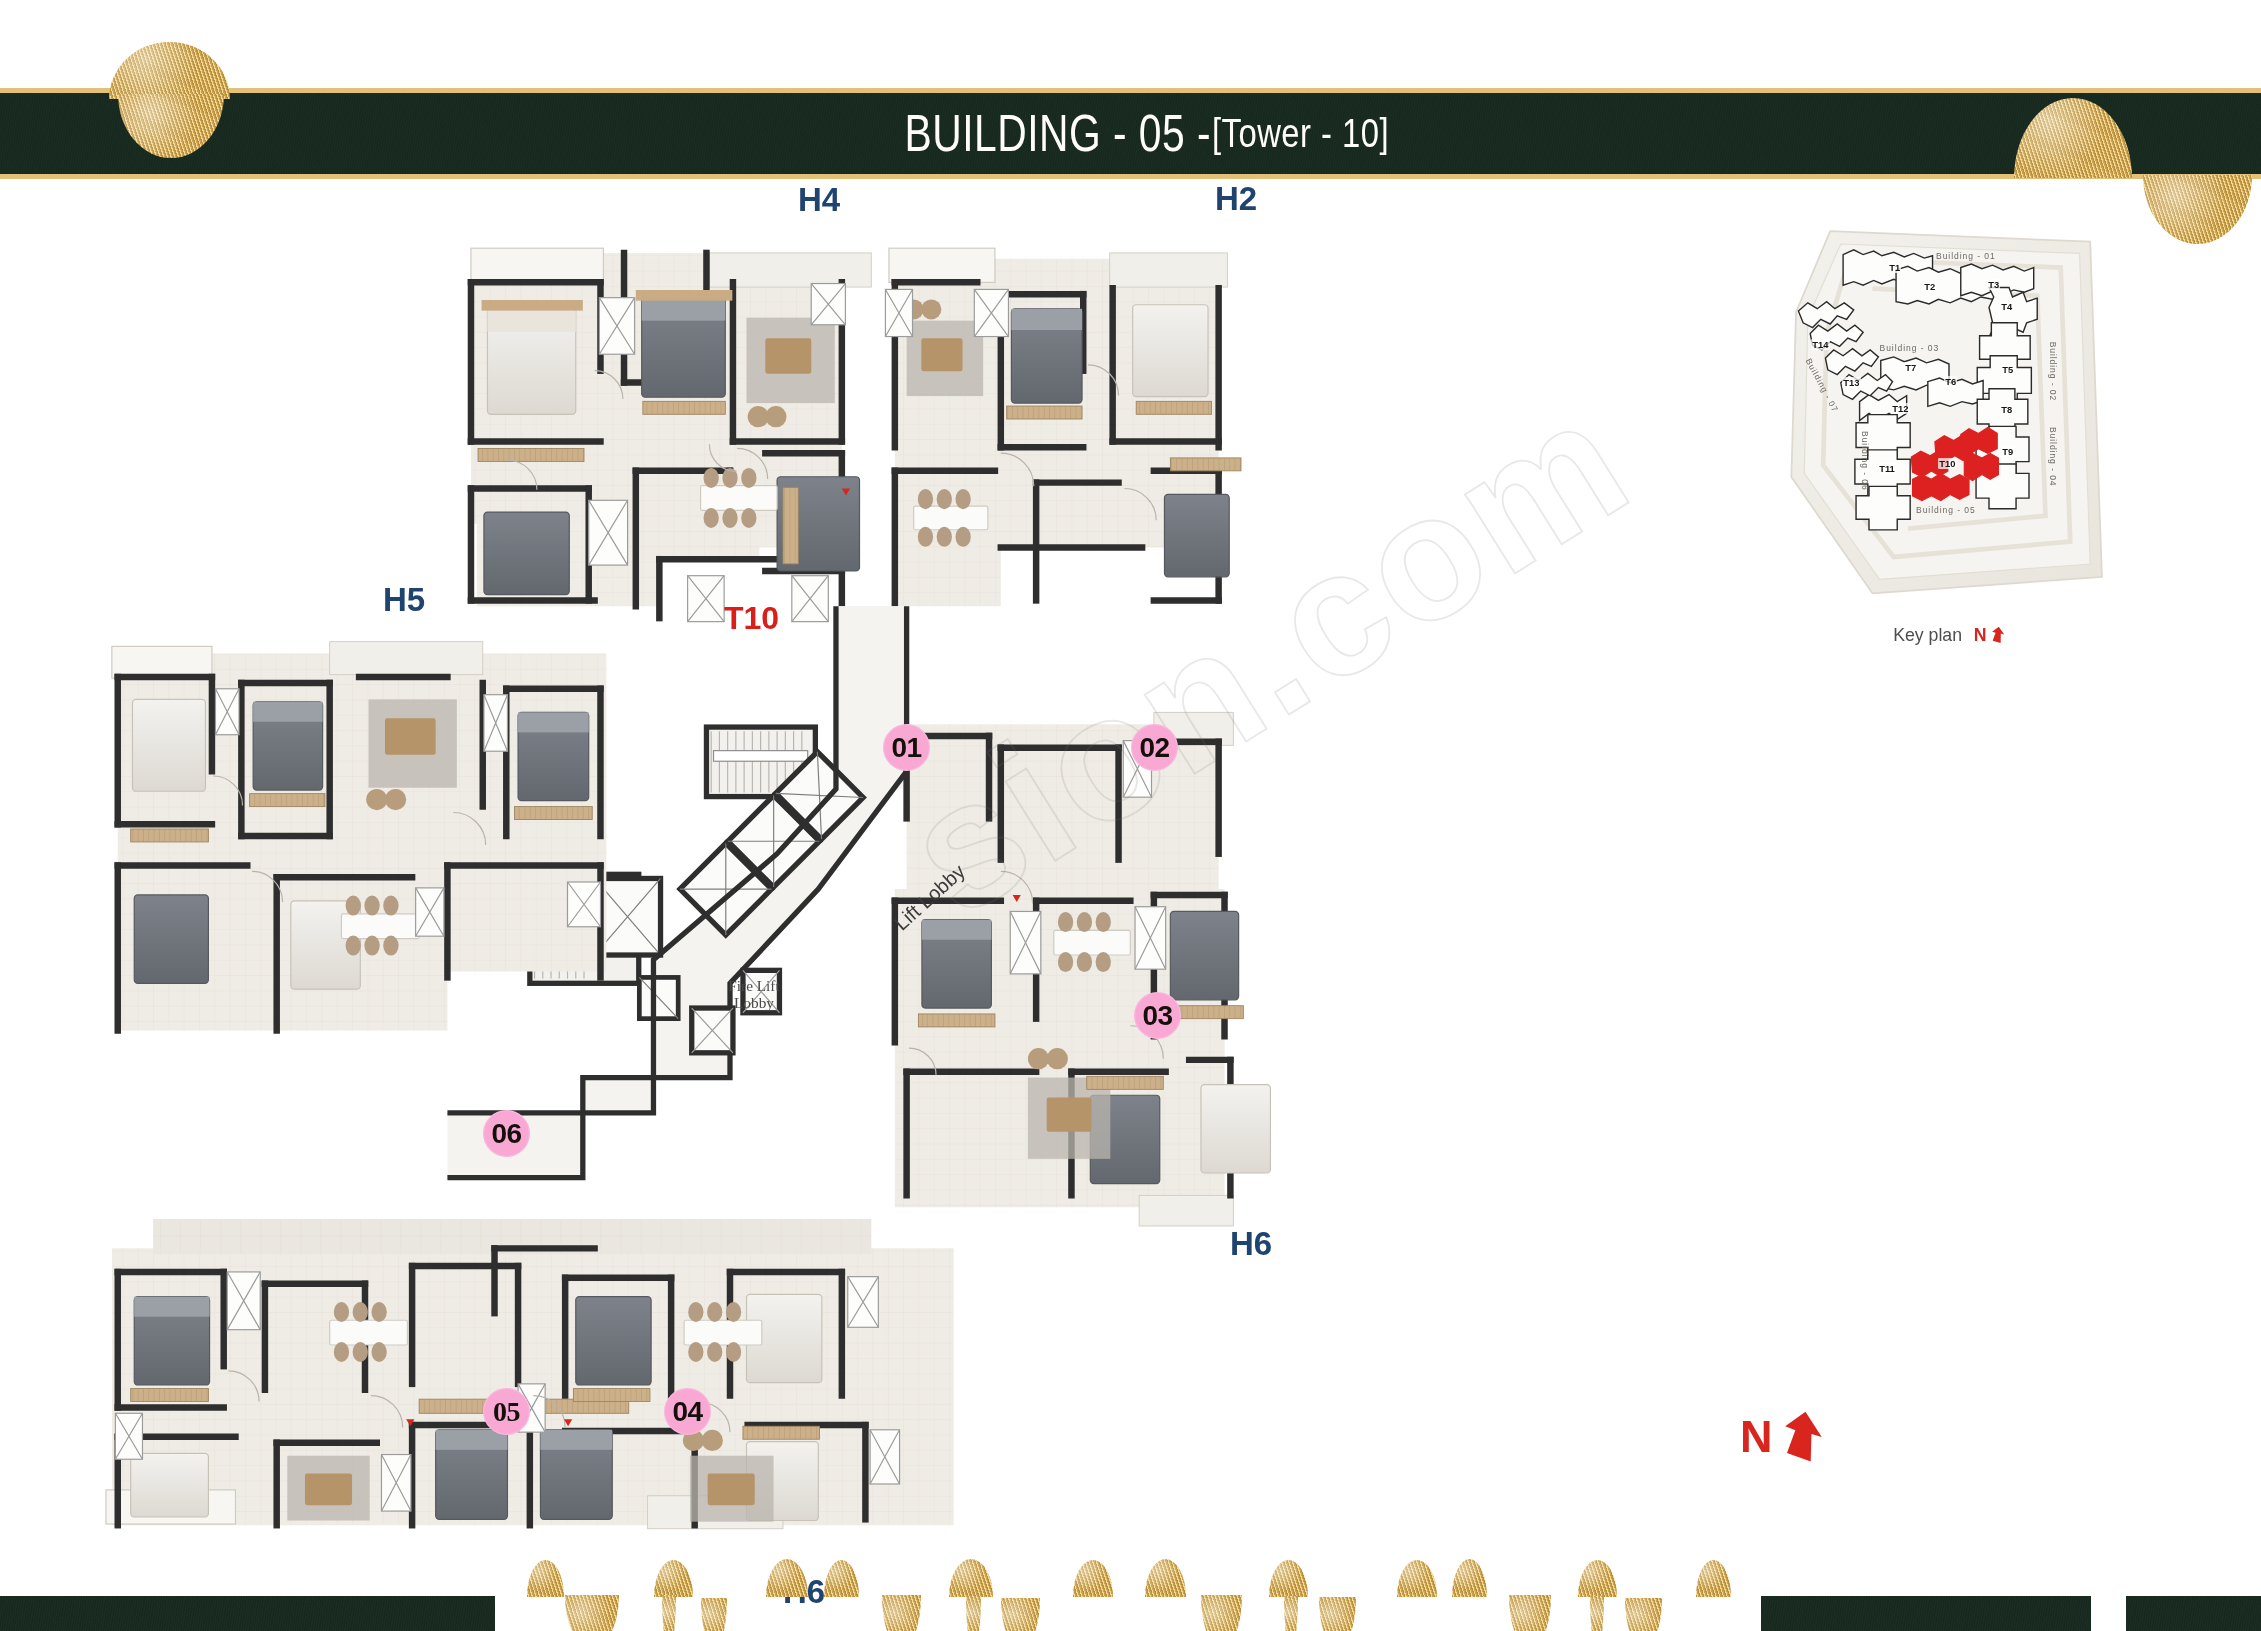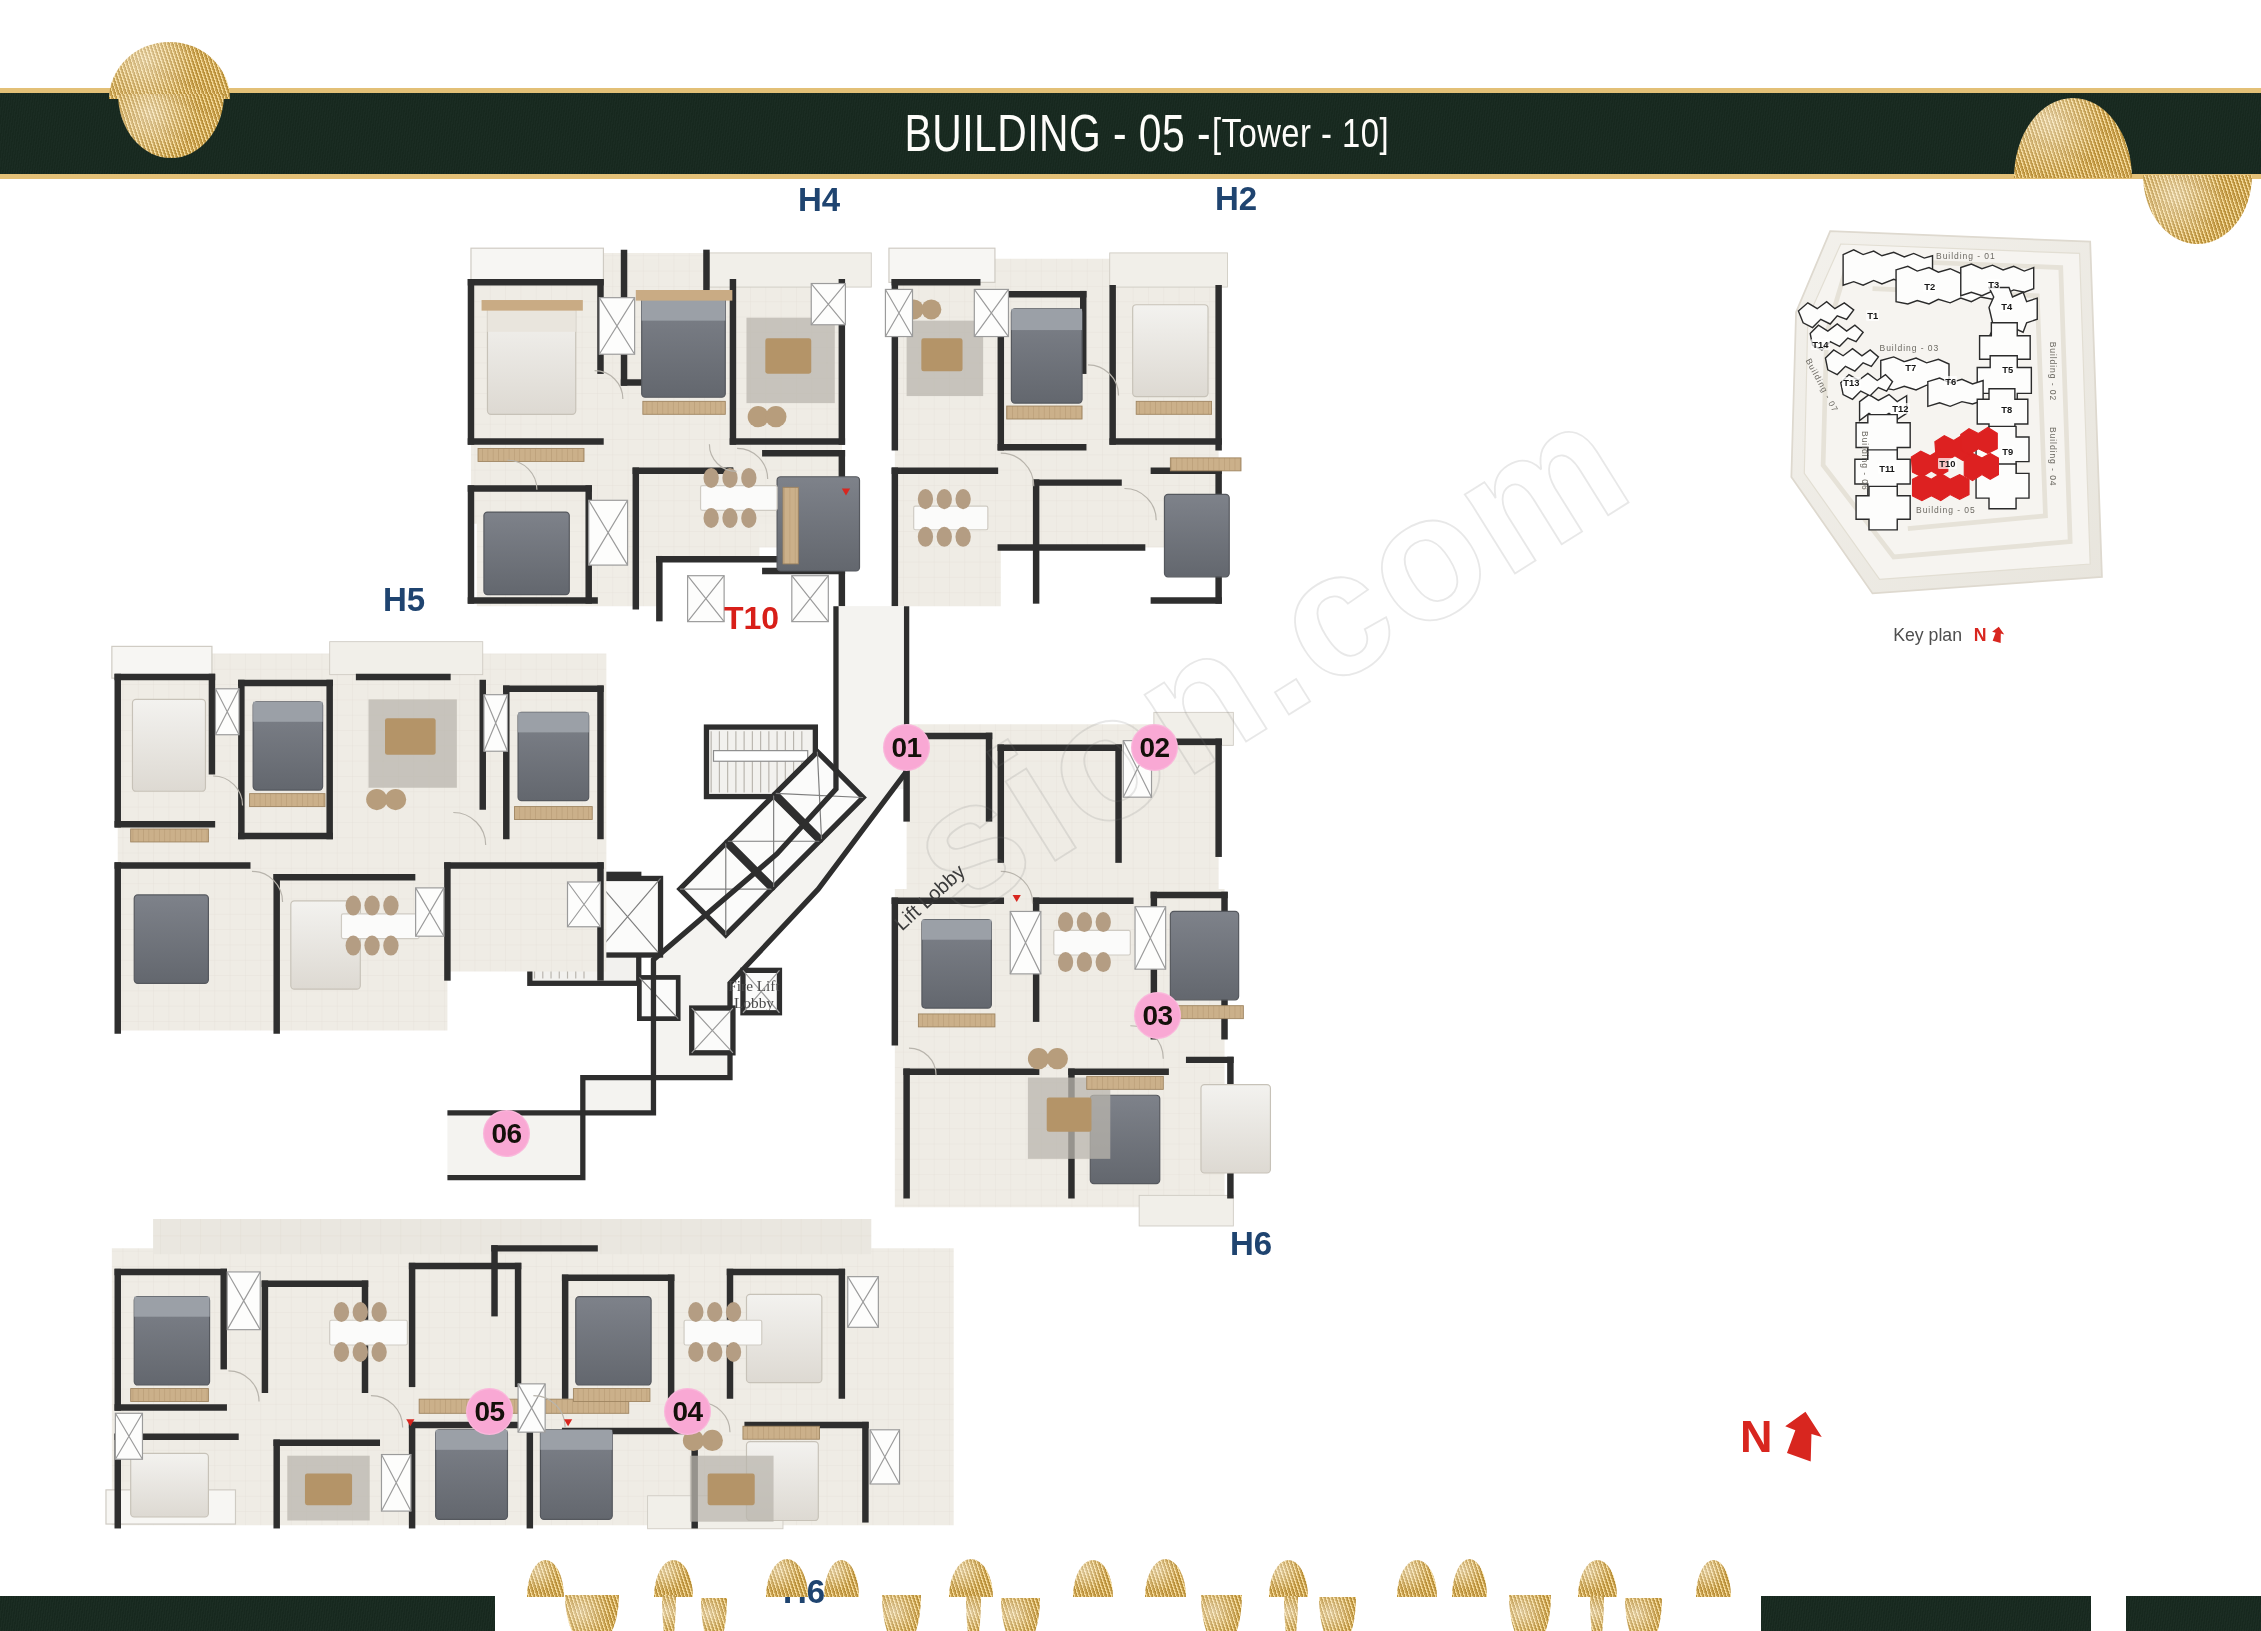--- a/index.html
+++ b/index.html
@@ -627,21 +627,21 @@
     <div class="hlabel" style="left:1215px; top:-11.8px;">H2</div>
     <div class="hlabel" style="left:383px;  top:389px;">H5</div>
     <div class="hlabel" style="left:1230px; top:1033px;">H6</div>
     <div class="hlabel" style="left:380px;  top:1379px;margin-top:32px;">H3</div>
     <div class="hlabel" style="left:783px; top:1381px;">H6</div>
 
     <div class="unit-badge" style="left:883px; top:530px;">01</div>
     <div class="unit-badge" style="left:1131px; top:530px;">02</div>
     <div class="unit-badge" style="left:1134px; top:798px;">03</div>
     <div class="unit-badge" style="left:664px; top:1194px;">04</div>
-    <div class="unit-badge" style="left:466px;  top:1194px;">05</div>
+    <div class="unit-badge" style="left:483px;  top:1194px;font-family:Liberation Serif, serif;">05</div>
     <div class="unit-badge" style="left:483px;  top:916px;">06</div>
   </div>
 
   <div class="north-main">
     <span class="nletter">N</span>
     <svg width="46" height="52" viewBox="0 0 78 88">
       <path d="M40 2 L74 40 L56 38 L62 84 L20 76 L28 36 L10 32 Z" fill="#d8261f" transform="rotate(9 39 44)"></path>
     </svg>
   </div>
 
@@ -709,21 +709,21 @@
 
       <text class="kpb" x="258" y="60" fill="#6d6a63" font-size="14.5" letter-spacing="1.6" font-family="Liberation Sans, sans-serif">Building - 01</text>
       <text x="452" y="200" fill="#6d6a63" font-size="14.5" letter-spacing="1.6" font-family="Liberation Sans, sans-serif" transform="rotate(90 452 200)">Building - 02</text>
       <text x="162" y="216" fill="#6d6a63" font-size="14.5" letter-spacing="1.6" font-family="Liberation Sans, sans-serif">Building - 03</text>
       <text x="452" y="345" fill="#6d6a63" font-size="14.5" letter-spacing="1.6" font-family="Liberation Sans, sans-serif" transform="rotate(90 452 345)">Building - 04</text>
       <text x="224" y="492" fill="#6d6a63" font-size="14.5" letter-spacing="1.6" font-family="Liberation Sans, sans-serif">Building - 05</text>
       <text x="132" y="352" fill="#6d6a63" font-size="14.5" letter-spacing="1.6" font-family="Liberation Sans, sans-serif" transform="rotate(90 132 352)">Building - 06</text>
       <text x="36" y="232" fill="#6d6a63" font-size="14.5" letter-spacing="1.6" font-family="Liberation Sans, sans-serif" transform="rotate(62 36 232)">Building - 07</text>
     </svg>
 
-    <div class="kp-tower" style="left:82px; top:38px;margin-top:48px;">T1</div>
+    <div class="kp-tower" style="left:104px; top:38px;">T1</div>
     <div class="kp-tower" style="left:139px; top:57px;">T2</div>
     <div class="kp-tower" style="left:203px; top:55px;">T3</div>
     <div class="kp-tower" style="left:216px; top:77px;">T4</div>
     <div class="kp-tower" style="left:217px; top:140px;">T5</div>
     <div class="kp-tower" style="left:160px; top:152px;">T6</div>
     <div class="kp-tower" style="left:120px; top:138px;">T7</div>
     <div class="kp-tower" style="left:216px; top:180px;">T8</div>
     <div class="kp-tower" style="left:217px; top:222px;">T9</div>
     <div class="kp-tower" style="left:154px; top:234px;">T10</div>
     <div class="kp-tower" style="left:94px; top:239px;">T11</div>

